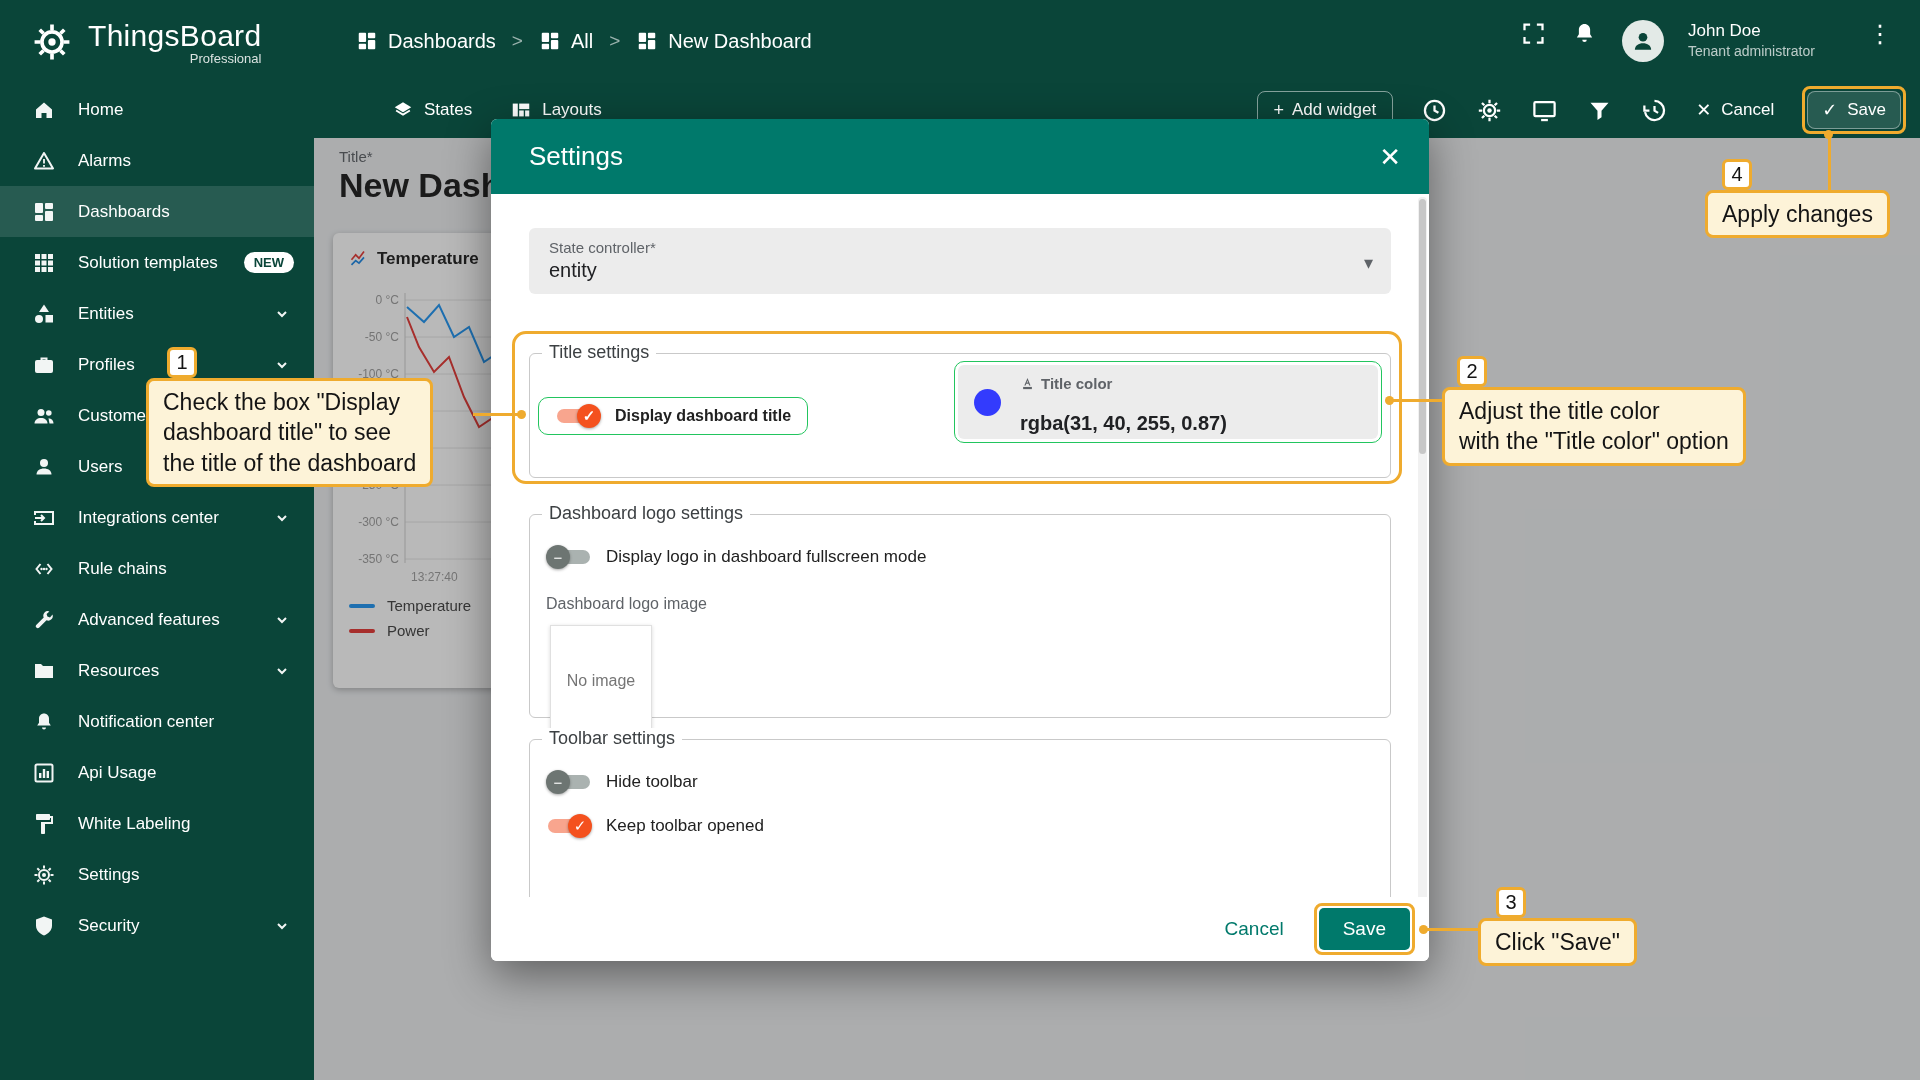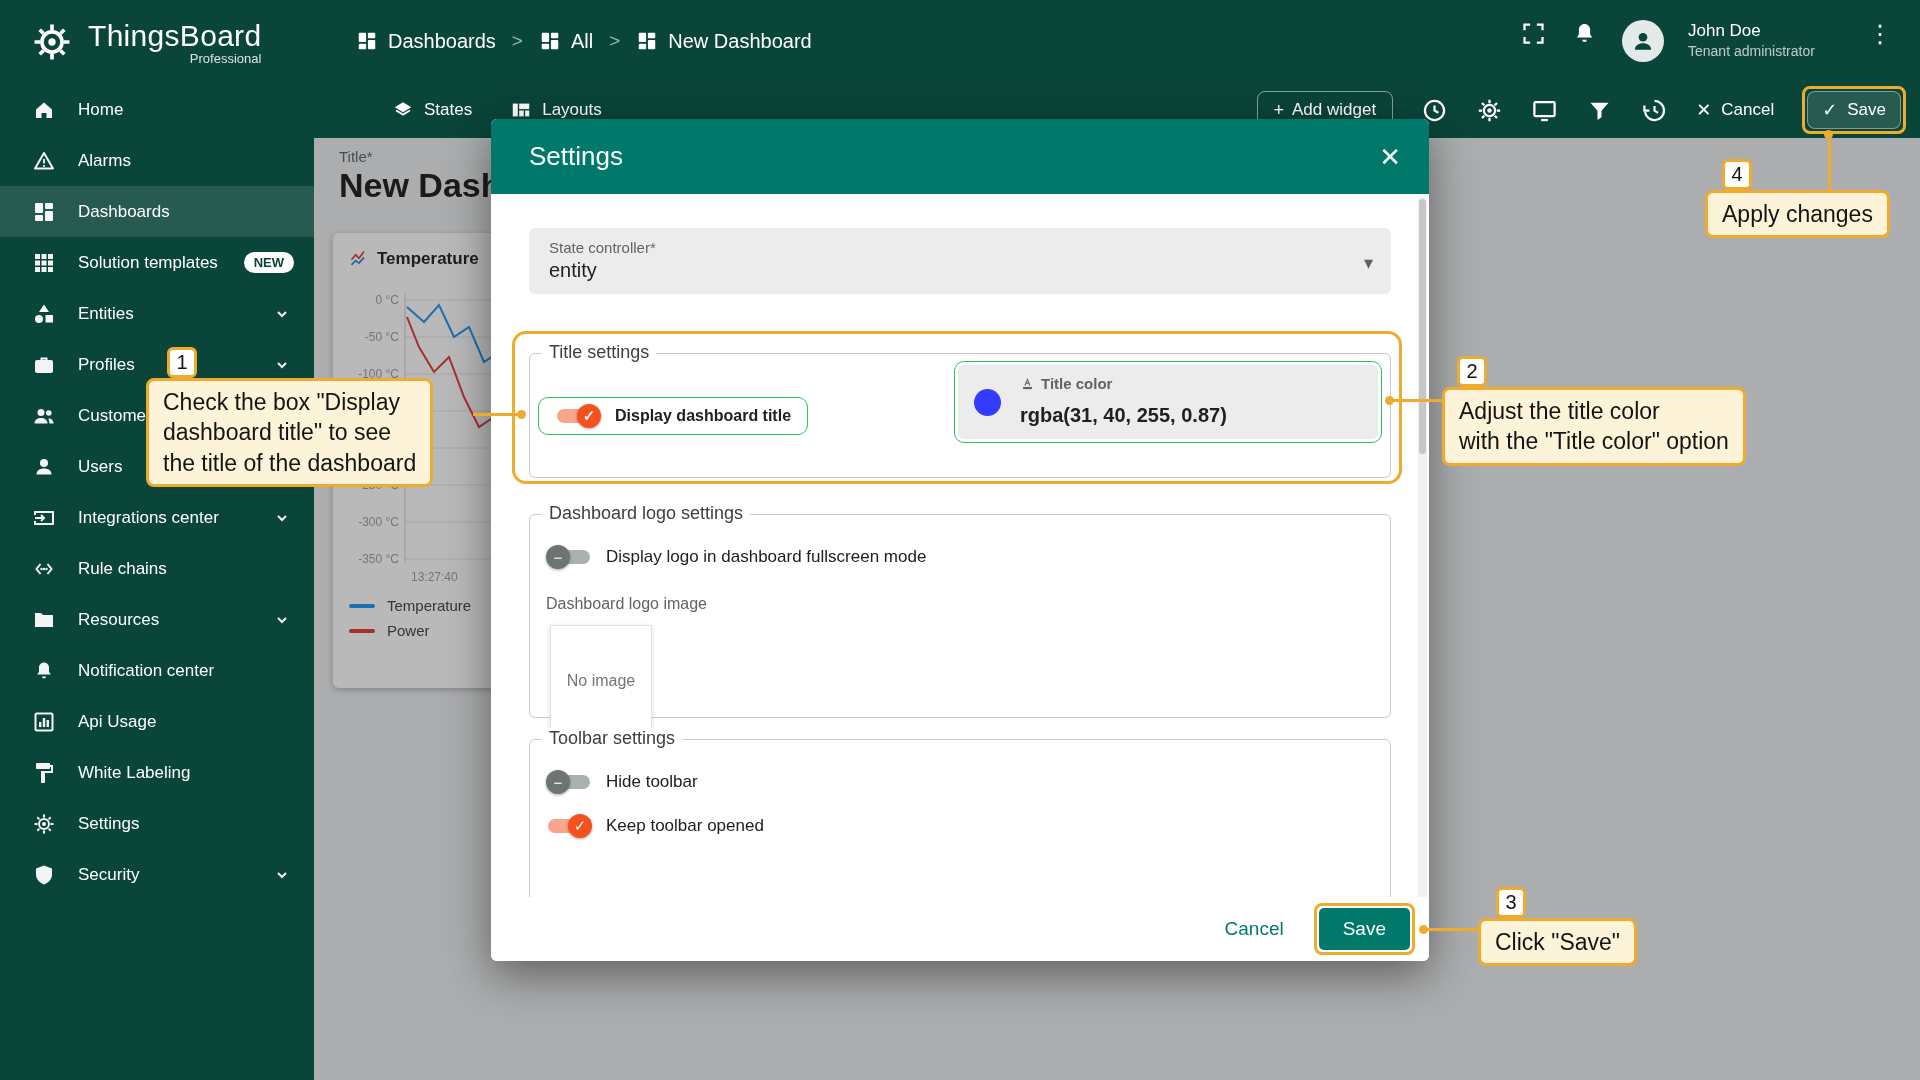--- a/index.html
+++ b/index.html
@@ -81,21 +81,21 @@
   .fset2 { margin-top:36px; height:204px; padding:20px 16px 8px; }
   .fset3 { margin-top:21px; height:170px; padding:20px 16px 0; }
 
   .hl-ring { border:1px solid #22c55e; border-radius:10px;font-weight:bold; }
   .toggle-ring { display:flex; align-items:center; gap:14px; padding:6px 16px; }
   .color-ring { margin-left:auto; align-self:flex-start; margin-top:7px; padding:3px; }
   .color-field { width:420px; height:74px; background:#ececec; border-radius:6px; padding:10px 14px 0 62px; position:relative; cursor:pointer; }
   .swatch { position:absolute; left:16px; top:24px; width:27px; height:27px; border-radius:50%; background:rgb(31,40,255); opacity:.9; }
   .color-label-row { display:flex; align-items:center; gap:6px; font-size:15px; color:#5f6368; }
   .color-label-row .icon { width:15px; height:15px; color:#5f6368; }
-  .color-value { font-size:20px; color:#202124; margin-top:12px; }
+  .color-value { font-size:20px; color:#202124; margin-top:20px; }
 
   .toggle-row { display:flex; align-items:center; gap:14px; height:44px; font-size:17px; color:#212121; }
   .switch { position:relative; width:46px; height:24px; flex:none; cursor:pointer; }
   .switch .track { position:absolute; left:2px; right:2px; top:5px; height:14px; border-radius:7px; background:#aab2b0; }
   .switch.on .track { background:#f8a58e; }
   .switch .thumb { position:absolute; top:0; left:0; width:24px; height:24px; border-radius:50%; background:#6d7572; display:flex; align-items:center; justify-content:center; color:#fff; font-size:15px; box-shadow:0 1px 3px rgba(0,0,0,.35); }
   .switch.on .thumb { left:22px; background:#f4511e; }
 
   .img-label { margin-top:16px; font-size:16px; color:#5f6368; }
   .no-image-box { margin:12px 0 0 4px; width:102px; height:112px; background:#fff; border:1px solid #e0e0e0; box-shadow:0 1px 4px rgba(0,0,0,.15); display:flex; align-items:center; justify-content:center; font-size:16px; color:#757575; cursor:pointer; }
@@ -268,20 +268,33 @@
             <path d="M15.5 7l4 5-4 5"></path>
           </g>
           <g fill="currentColor">
             <circle cx="9.5" cy="12" r="1.2"></circle>
             <circle cx="12" cy="12" r="1.2"></circle>
             <circle cx="14.5" cy="12" r="1.2"></circle>
           </g>
         </svg>
       </span>
     <span class="label">Rule chains</span>
+  </div>
+  <div class="nav-item">
+    <span class="icon">
+        <svg viewBox="0 0 24 24">
+          <path d="M20.5 6.5a4.5 4.5 0 0 1-6 5.7L7 19.7a2 2 0 0 1-2.8-2.8l7.5-7.5a4.5 4.5 0 0 1 5.7-6L14.6 6l.8 2.6 2.6.8z" fill="currentColor"></path>
+        </svg>
+      </span>
+    <span class="label">Advanced features</span>
+    <span class="icon chev">
+        <svg viewBox="0 0 24 24">
+          <path d="M8 10l4 4 4-4" fill="none" stroke="currentColor" stroke-width="2"></path>
+        </svg>
+      </span>
   </div>
   <div class="nav-item">
     <span class="icon">
         <svg viewBox="0 0 24 24">
           <path d="M3 5h6l2 2h10v12H3z" fill="currentColor"></path>
         </svg>
       </span>
     <span class="label">Resources</span>
     <span class="icon chev">
         <svg viewBox="0 0 24 24">

